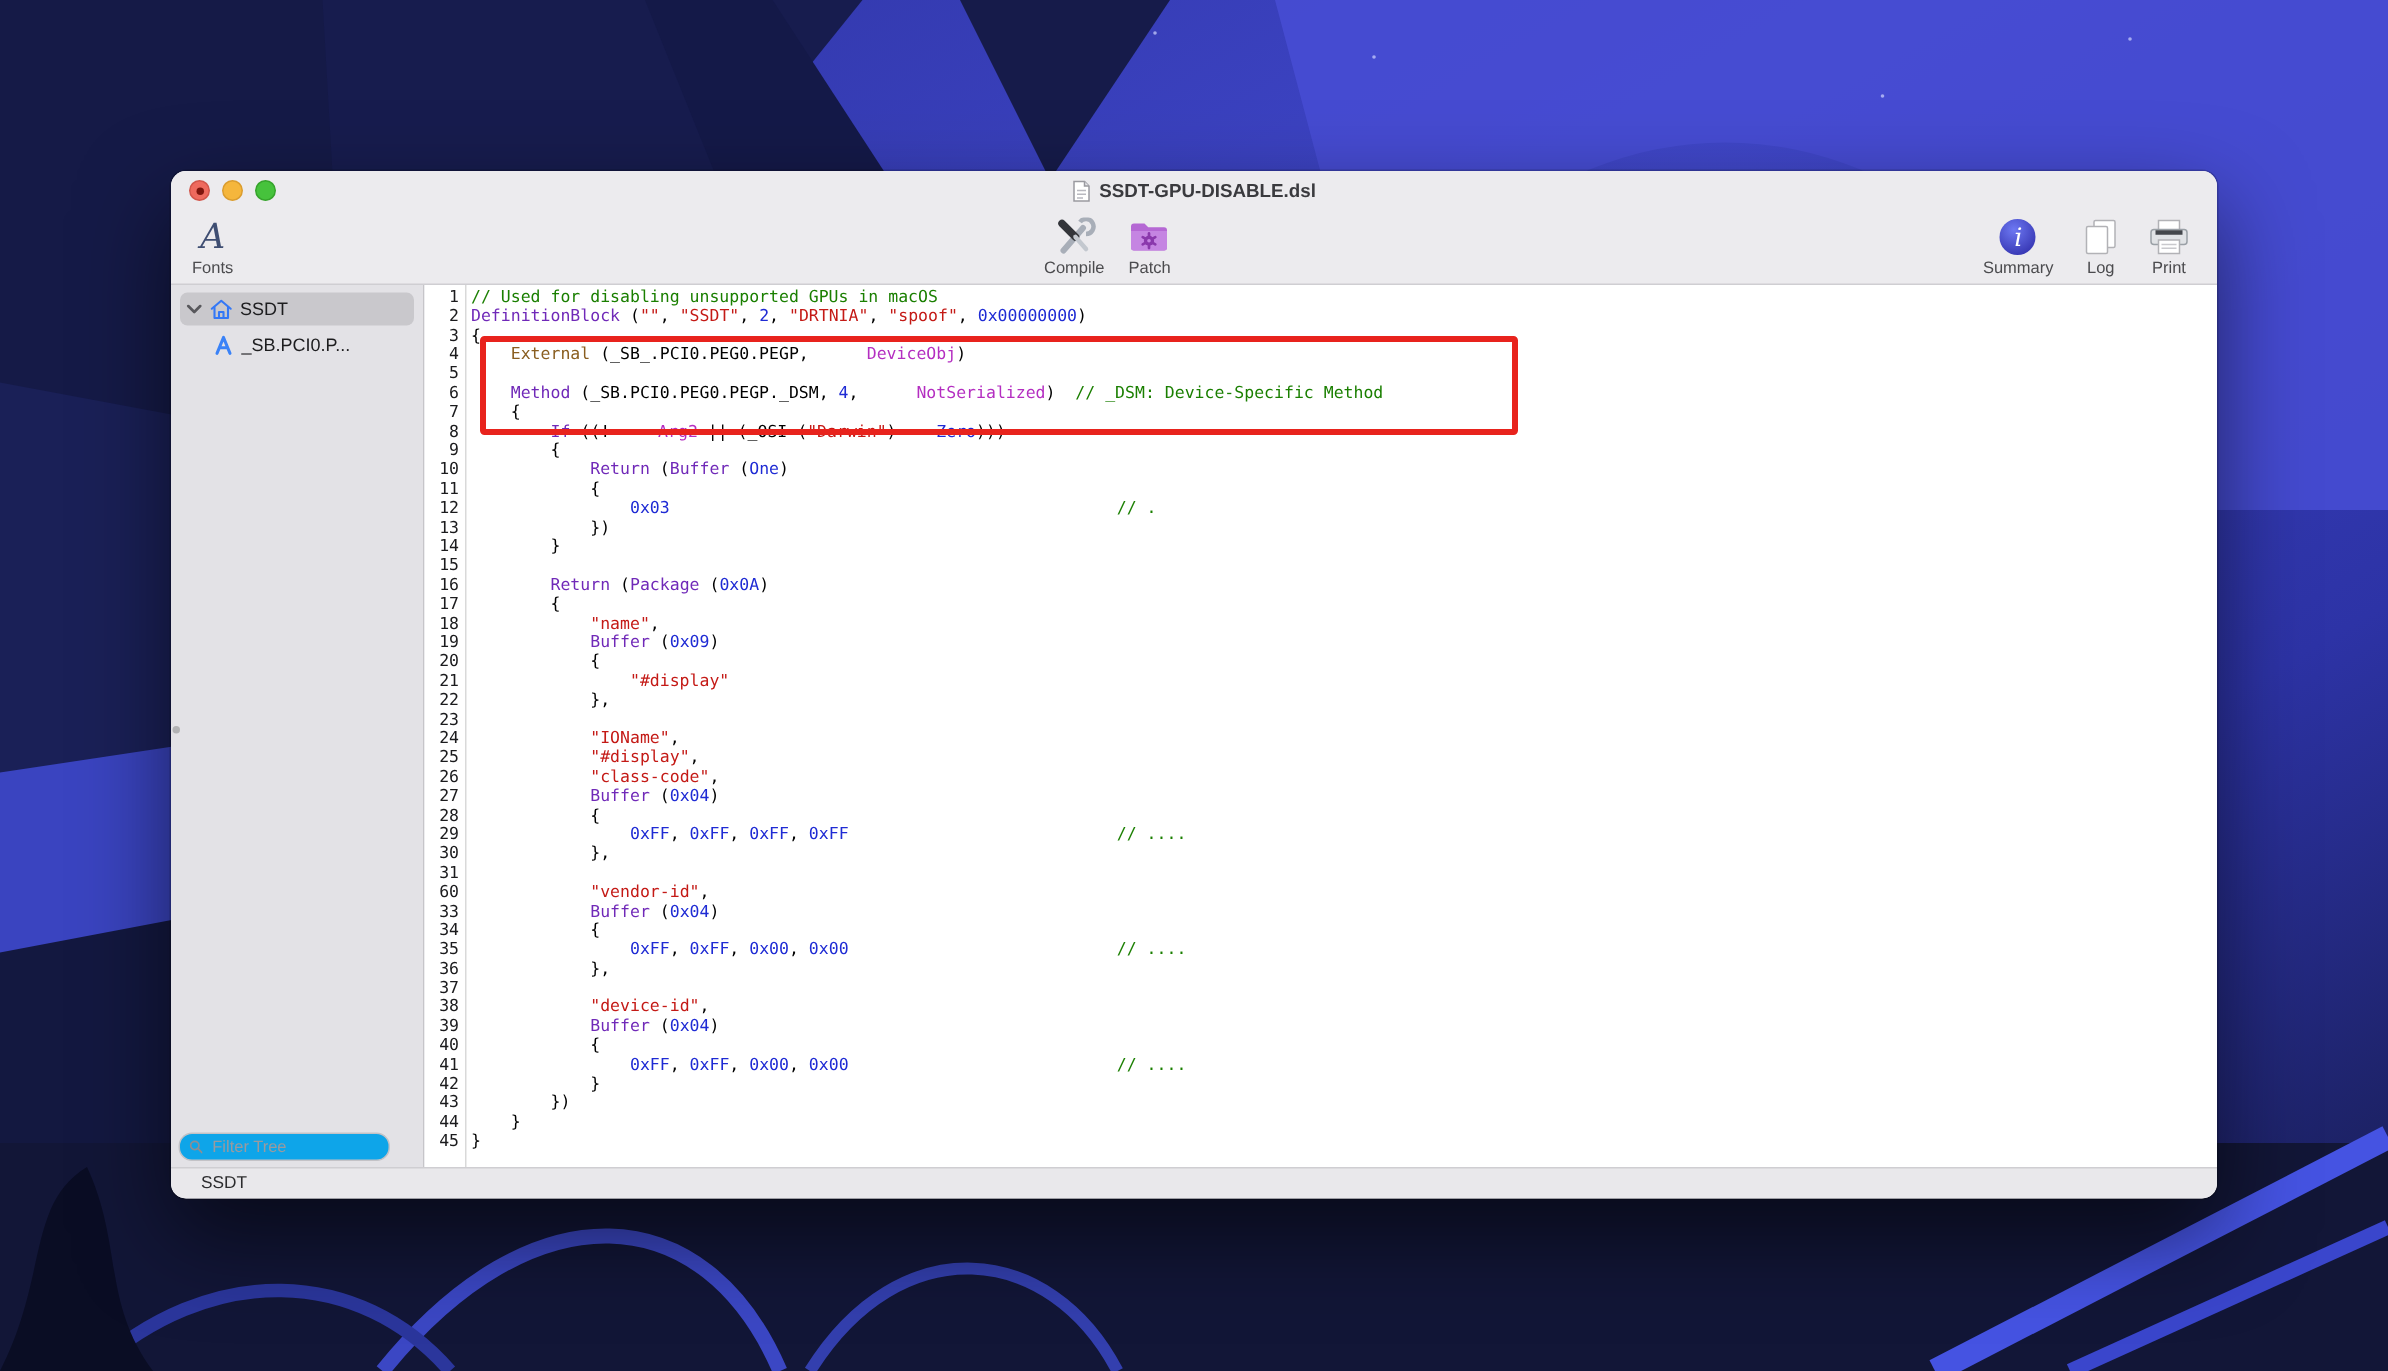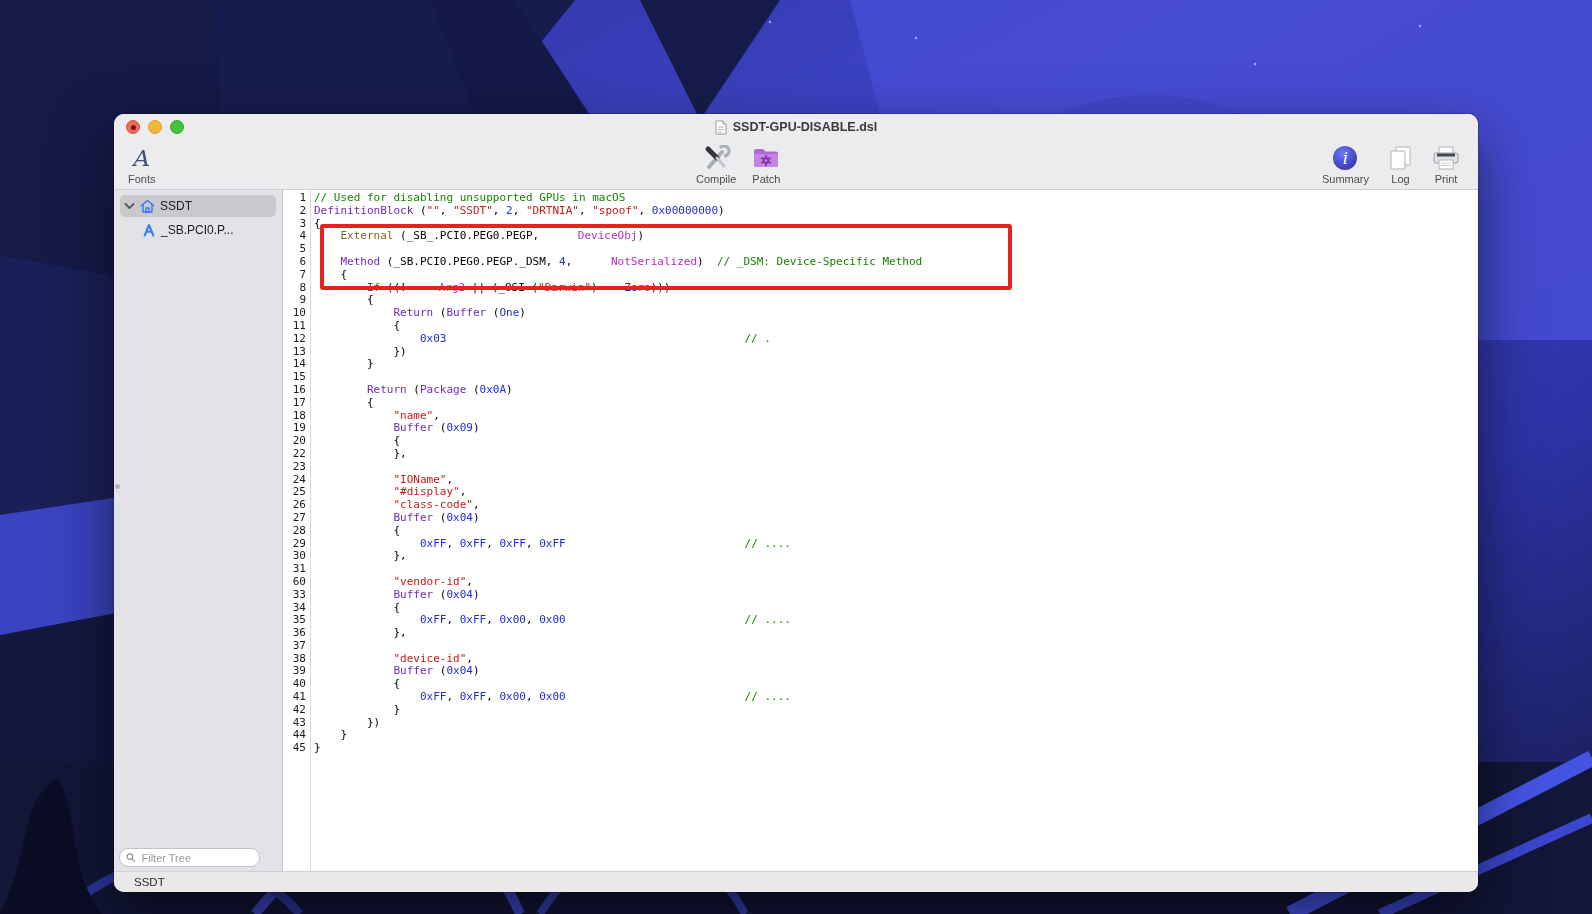--- a/index.html
+++ b/index.html
@@ -1,20 +1,20 @@
 <!DOCTYPE html>
 <html style="--annot: #e8231d; --tl-close: #ee6a5e; --tl-min: #f5b63c; --tl-zoom: #46c23c; --syn-keyword: #7029b8; --syn-string: #c41a16; --syn-number: #1f2bd4; --syn-comment: #1a7f00; --syn-external: #8a5e20; --syn-argtype: #b42ec1;"><head>
 <meta charset="utf-8">
 <style>
   html,body{margin:0;padding:0;width:1592px;height:914px;overflow:hidden;background:#2e35a8;
     font-family:"Liberation Sans",sans-serif;-webkit-font-smoothing:antialiased;}
   .wallpaper{position:absolute;left:0;top:0;z-index:0;}
 
   
-  .window{position:absolute;left:114px;top:114px;width:1364px;height:778px;z-index:2;
+  .window{position:absolute;left:114px;top:114px;width:1364px;height:685px;z-index:2;
     background:#fff;border-radius:10px;overflow:hidden;display:flex;flex-direction:column;
     box-shadow:0 25px 60px rgba(0,0,0,.55),0 0 0 1px rgba(0,0,0,.18);}
   .titlebar{height:26px;background:#ecebee;display:flex;align-items:center;position:relative;flex:none;}
   .lights{display:flex;gap:8px;margin-left:12px;}
   .tl{width:12px;height:12px;border-radius:50%;display:inline-flex;align-items:center;justify-content:center;}
   .tl.red{background:var(--tl-close,#ee6a5e);border:.5px solid #d2564b;}
   .tl.red .dot{width:5px;height:5px;border-radius:50%;background:#7e150d;}
   .tl.yellow{background:var(--tl-min,#f5b63c);border:.5px solid #db9d2f;}
   .tl.green{background:var(--tl-zoom,#46c23c);border:.5px solid #36a42c;}
   .title-wrap{position:absolute;left:0;right:0;top:0;bottom:0;display:flex;align-items:center;justify-content:center;gap:6px;pointer-events:none;}
@@ -28,21 +28,21 @@
   .tb-left{display:flex;margin-left:10px;}
   .tb-center{position:absolute;left:578px;top:0;bottom:0;display:flex;gap:8px;}
   .tb-right{position:absolute;right:14px;top:0;bottom:0;display:flex;gap:12px;}
 
   .content{flex:1;display:flex;min-height:0;position:relative;}
   .sidebar{width:168px;background:#e3e2e6;border-right:1px solid #c6c5c9;position:relative;flex:none;}
   .tree{padding-top:5px;}
   .tree-row{height:22px;display:flex;align-items:center;gap:5px;font-size:12px;color:#1d1d1f;}
   .tree-row.selected{background:#c9c8cc;border-radius:5px;margin:0 6px 2px 6px;padding-left:4px;}
   .tree-row.child{padding-left:28px;}
-  .filter-box{position:absolute;left:5px;right:22px;bottom:4px;height:17px;background:#ffffff;
+  .filter-box{position:absolute;left:5px;right:22px;bottom:4px;height:17px;background:#0ea5e9;
     border:1px solid #c3c2c6;border-radius:9px;display:flex;align-items:center;padding:0 6px;gap:4px;}
   .filter-box input{border:0;outline:0;background:transparent;font-size:11px;color:#333;width:100%;
     font-family:"Liberation Sans",sans-serif;}
   .filter-box input::placeholder{color:#9a9a9e;}
 
   .editor{flex:1;background:#fff;position:relative;overflow:hidden;cursor:text;}
   .gutter-sep{position:absolute;left:27px;top:0;bottom:0;width:1px;background:#d9d9d9;}
   .code-lines{padding-top:2px;position:relative;}
   .cl{display:flex;height:12.8px;line-height:12.8px;font-family:"DejaVu Sans Mono",monospace;font-size:11px;}
   .ln{width:23px;padding-right:4px;text-align:right;color:#1b1b1d;flex:none;}
@@ -324,20 +324,24 @@
           </div>
           <div class="cl">
             <span class="ln">19</span>
             <span class="ct"><span class="tok-p">            </span><span class="tok-k">Buffer</span><span class="tok-p"> (</span><span class="tok-n">0x09</span><span class="tok-p">)</span></span>
           </div>
           <div class="cl">
             <span class="ln">20</span>
             <span class="ct"><span class="tok-p">            {</span></span>
           </div>
           <div class="cl">
+            <span class="ln">21</span>
+            <span class="ct"><span class="tok-p">                </span><span class="tok-s">"#display"</span></span>
+          </div>
+          <div class="cl">
             <span class="ln">22</span>
             <span class="ct"><span class="tok-p">            },</span></span>
           </div>
           <div class="cl">
             <span class="ln">23</span>
             <span class="ct"></span>
           </div>
           <div class="cl">
             <span class="ln">24</span>
             <span class="ct"><span class="tok-p">            </span><span class="tok-s">"IOName"</span><span class="tok-p">,</span></span>

